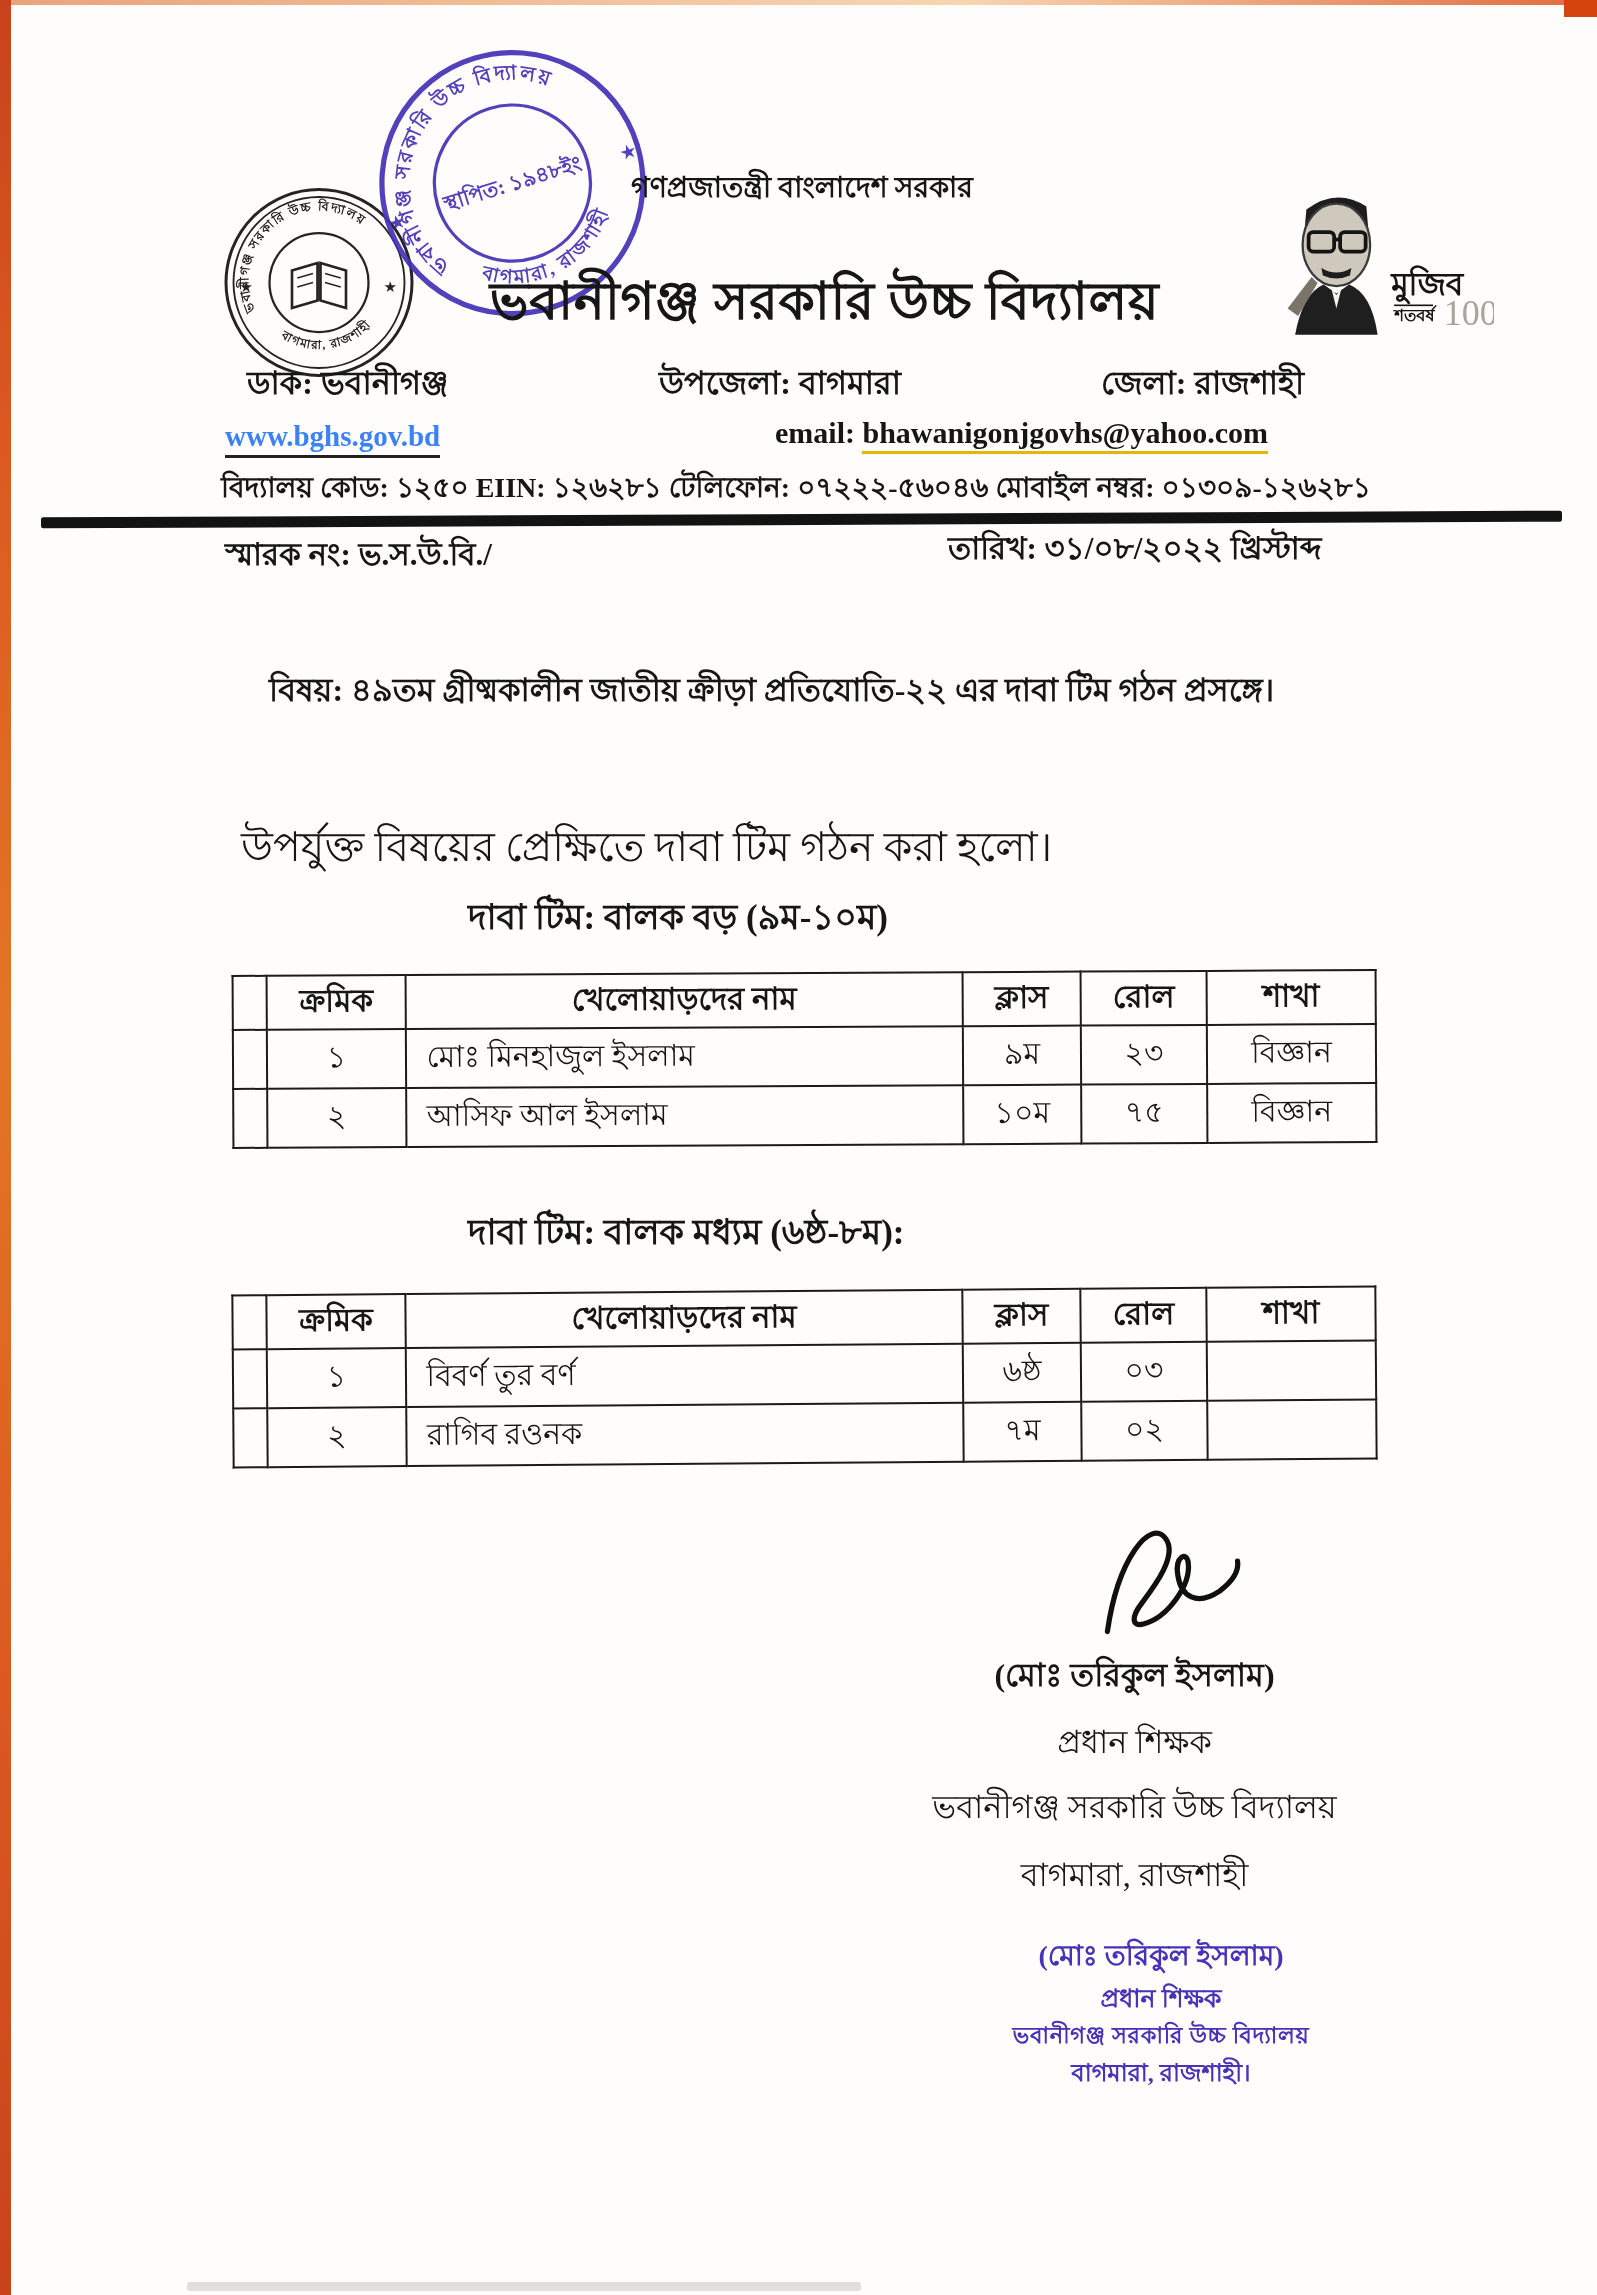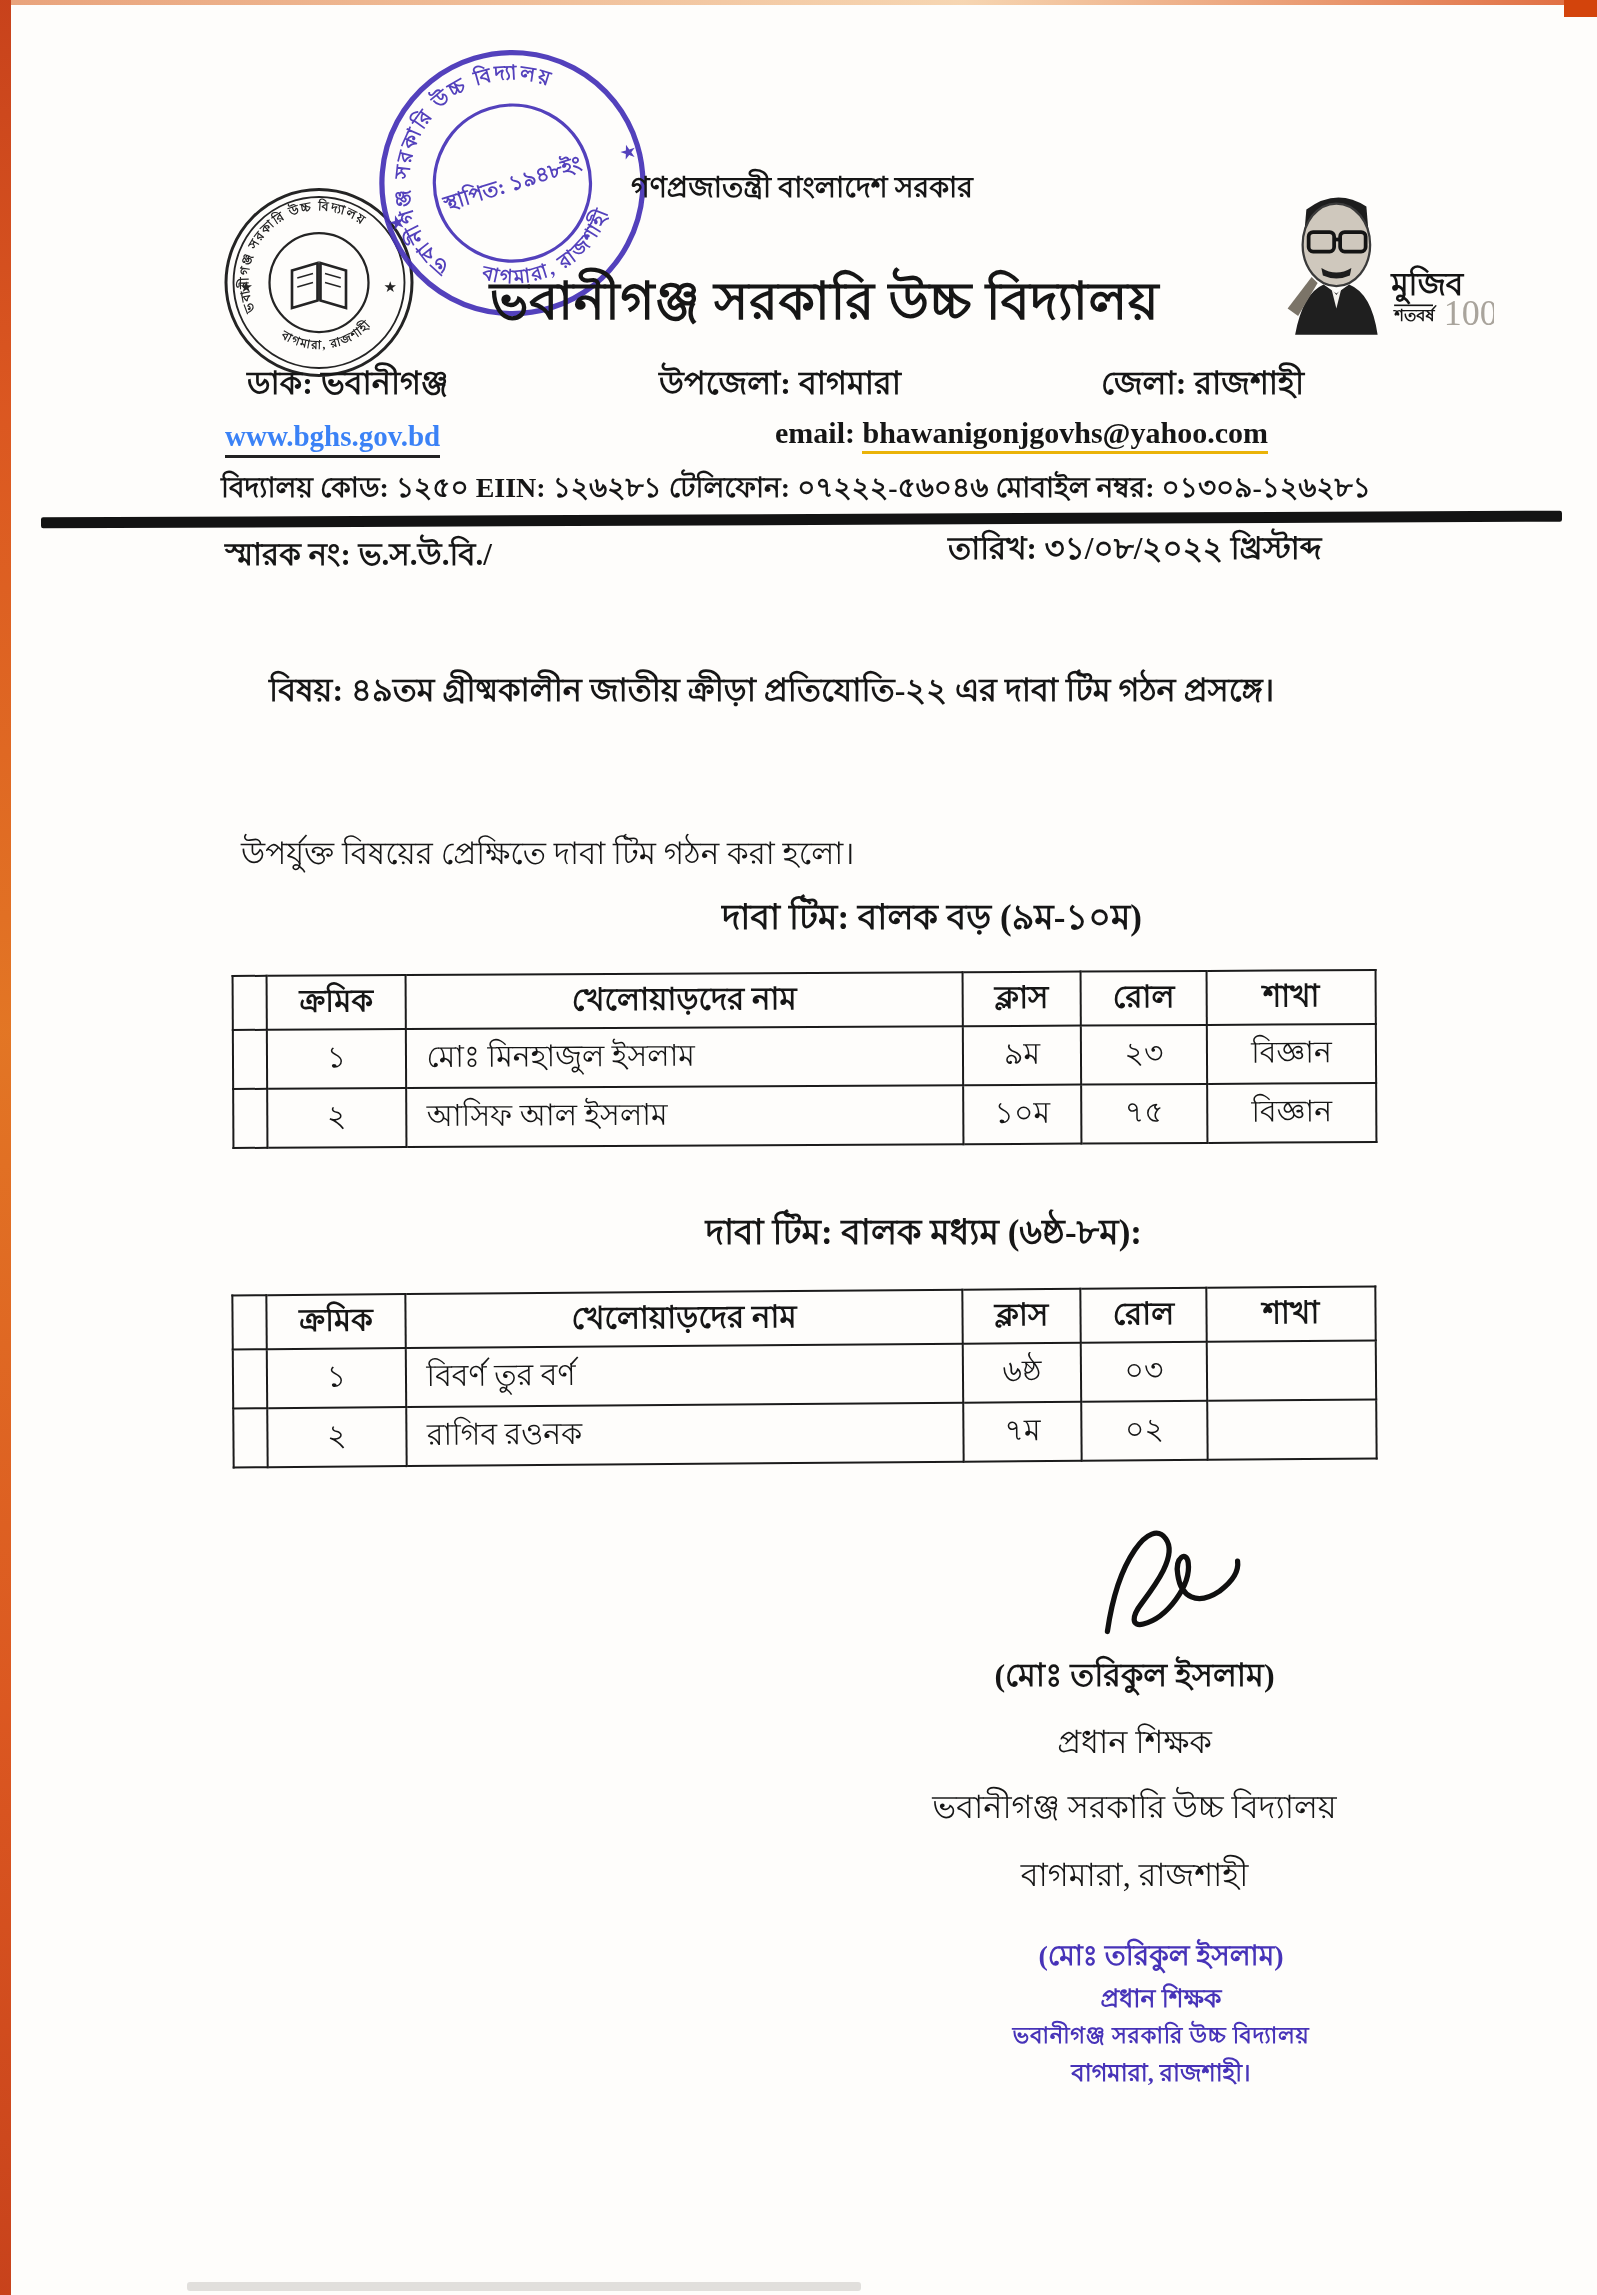--- a/index.html
+++ b/index.html
@@ -36,23 +36,23 @@
   .email-wrap{left:775px;top:416px;font-size:30px;font-weight:bold;}
   .email-addr{border-bottom:3px solid #eab308;padding-bottom:1.5px;}
   .code-line{left:221px;top:466px;width:1169px;font-size:28px;font-weight:bold;white-space:nowrap;}
 
   .rule{left:41px;top:514px;width:1521px;height:11.2px;background:#131313;transform:rotate(-.25deg);border-radius:2.2px;}
 
   .memo-no{left:225px;top:530px;font-size:31px;font-weight:bold;}
   .memo-date{left:948px;top:524px;font-size:31px;font-weight:bold;}
 
   .subject{left:225px;top:665px;width:1086px;font-size:32px;font-weight:bold;margin-left:44px;}
-  .body-line{left:241px;top:815px;width:974px;font-size:31px;margin-top:14px;}
-
-  .tbl-title{width:674px;text-align:right;font-size:35px;font-weight:bold;}
+  .body-line{left:241px;top:815px;width:974px;font-size:41px;}
+
+  .tbl-title{width:674px;text-align:left;font-size:35px;font-weight:bold;}
   .tbl-title-1{left:468px;top:890px;}
   .tbl-title-2{left:468px;top:1205px;}
 
   table.roster{border-collapse:collapse;table-layout:fixed;width:1145px;background:transparent;}
   table.roster td{border:2.2px solid #1b1b1b;font-size:30px;text-align:center;
     vertical-align:middle;padding:0 6px;overflow:hidden;white-space:nowrap;}
   table.roster tr.hrow td{height:46px;font-weight:bold;font-size:31px;}
   table.roster tr.drow td{height:57px;}
   table.roster td.name{text-align:left;padding-left:19.5px;}
   .tbl1{left:232px;top:972px;transform:rotate(-.3deg);}

